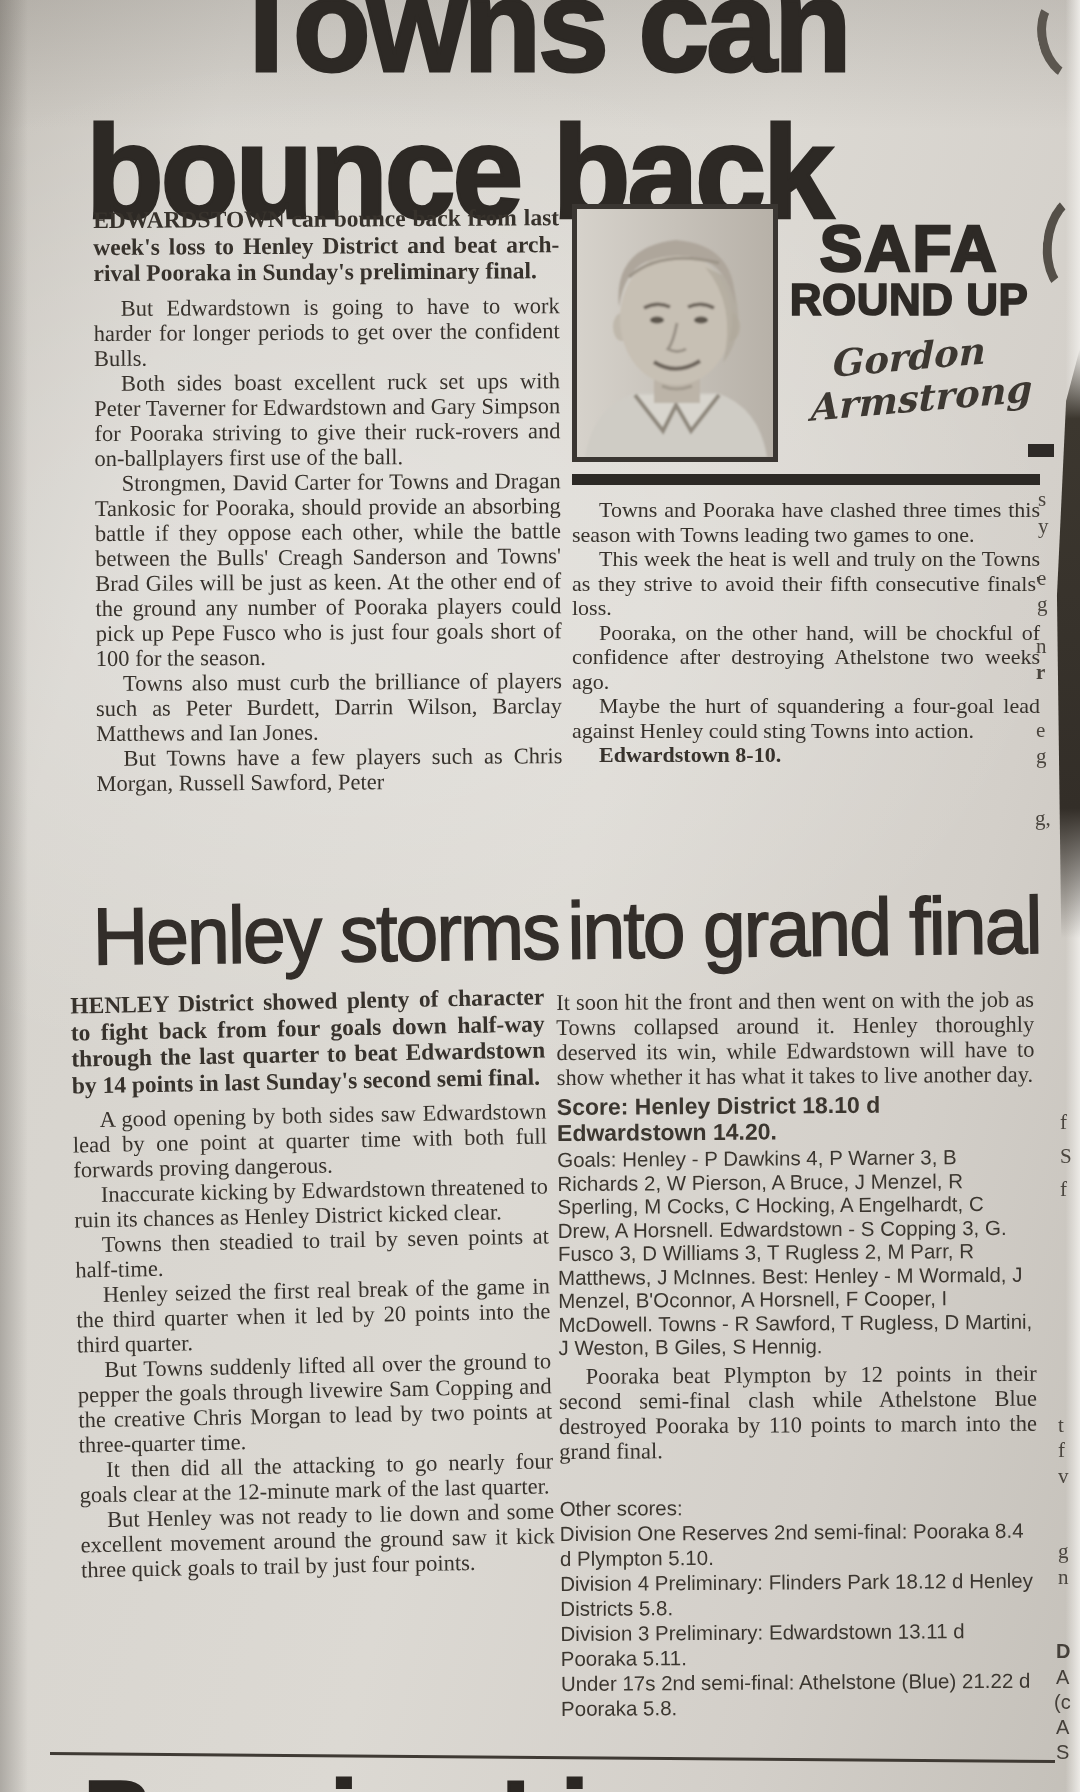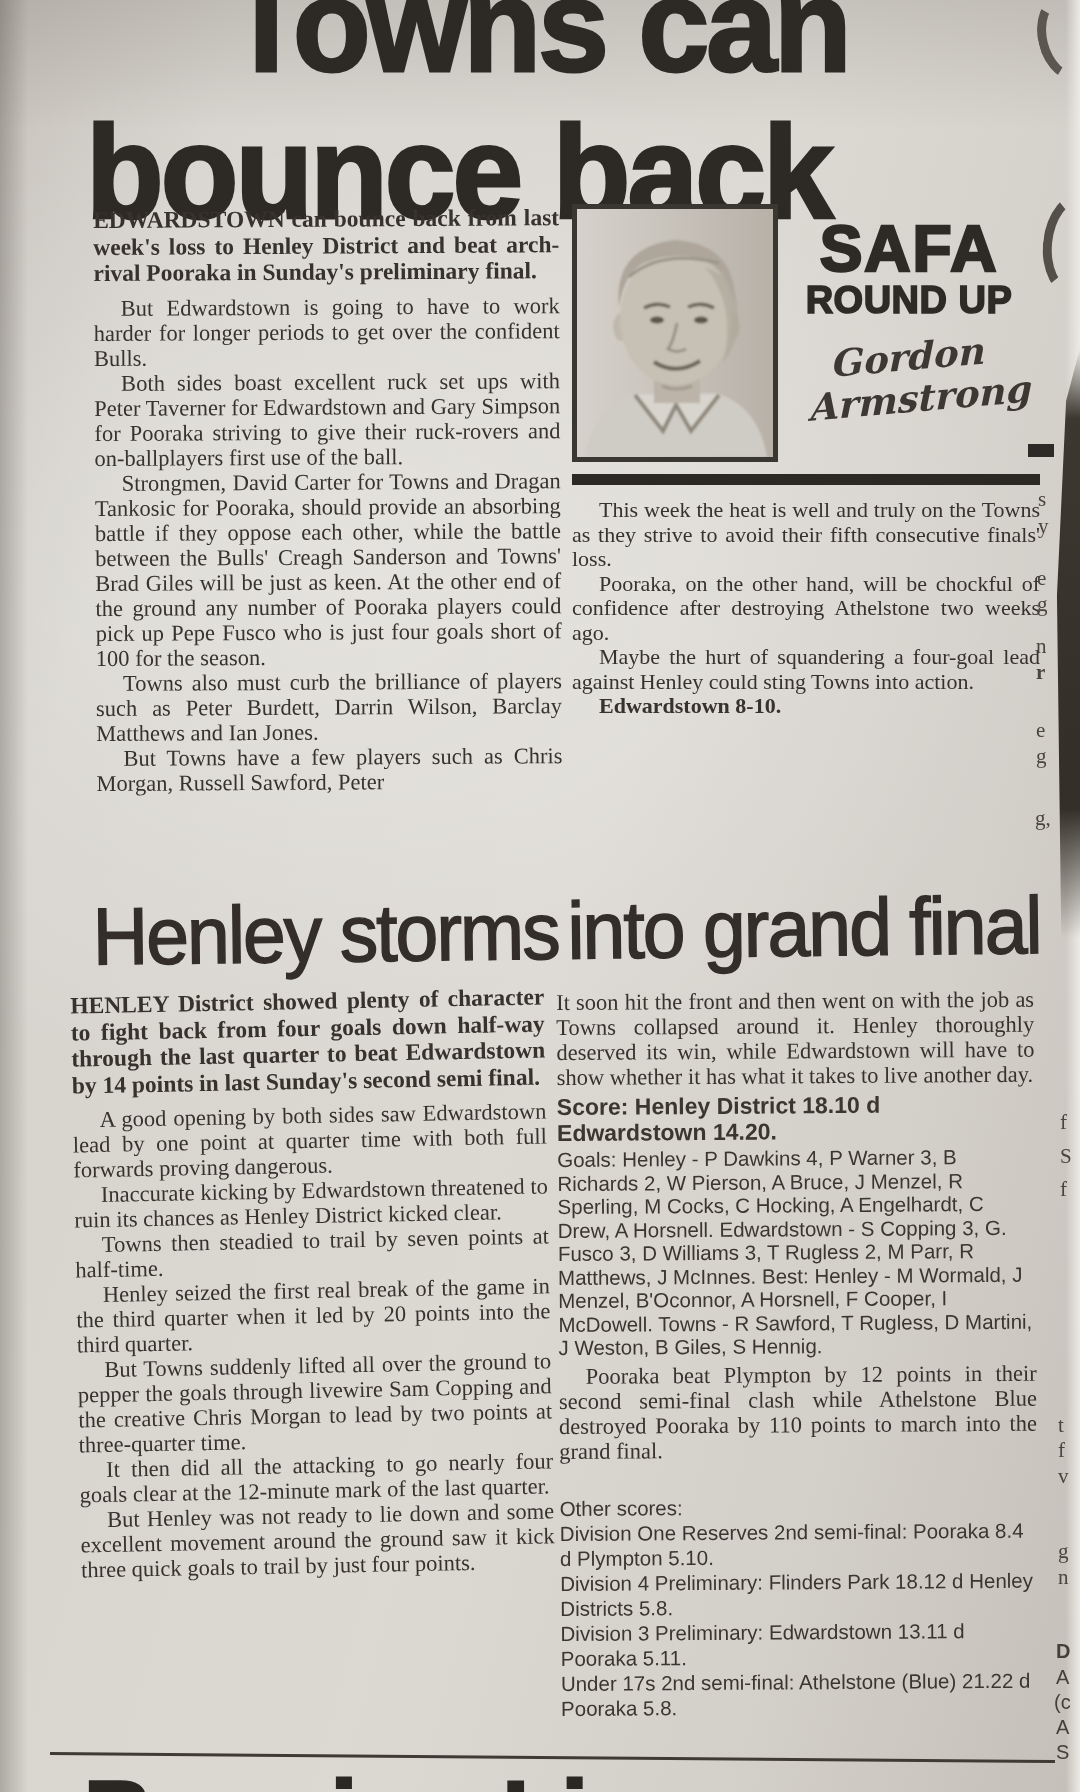--- a/index.html
+++ b/index.html
@@ -38,21 +38,21 @@
   .lead{font-weight:bold;font-size:23.5px;line-height:26.5px;text-indent:0 !important;}
   .mt{margin-top:9px !important;}
 
   .a1-left{left:93px;top:207px;width:466px;transform:rotate(-0.35deg);transform-origin:top left;}
   .a1-right{left:572px;top:204px;width:468px;font-size:22px;line-height:24.5px;}
 
   .photo-row{display:flex;height:263px;}
   .photo{width:206px;height:258px;border:5px solid #3a3632;box-sizing:border-box;background:#c9c4bd;flex:0 0 auto;}
   .masthead{flex:1;text-align:center;padding-top:16px;font-family:"Liberation Sans",sans-serif;color:#2e2a26;}
   .safa{font-weight:bold;font-size:64px;line-height:58px;letter-spacing:2px;-webkit-text-stroke:2.6px #2e2a26;}
-  .roundup{font-weight:bold;font-size:38px;line-height:44px;letter-spacing:0.5px;-webkit-text-stroke:1.6px #2e2a26;}
+  .roundup{font-weight:bold;font-size:44px;line-height:44px;letter-spacing:0.5px;-webkit-text-stroke:1.6px #2e2a26;}
   .sig{font-family:"DejaVu Serif",serif;font-style:italic;font-weight:bold;font-size:37px;line-height:42px;
     margin-top:14px;color:#3d3832;transform:rotate(-5deg) skewX(-6deg);}
   .sig .s2{margin-left:26px;}
   .black-bar{height:11px;background:#2c2925;margin:7px 0 13px 0;}
   .score-bold{font-weight:bold;}
 
   .a2-left{left:70px;top:988px;width:474px;transform:rotate(-1.1deg);transform-origin:50% 0;}
   .a2-right{left:556px;top:990px;width:478px;transform:rotate(-0.4deg);transform-origin:top left;}
 
   .sans-block{font-family:"Liberation Sans",sans-serif;color:#3b362f;text-align:left;}
@@ -138,20 +138,21 @@
       <div class="masthead">
         <div class="safa">SAFA</div>
         <div class="roundup">ROUND UP</div>
         <div class="sig">
           <div class="s1">Gordon</div>
           <div class="s2">Armstrong</div>
         </div>
       </div>
     </div>
     <div class="black-bar"></div>
+    <p>Towns and Pooraka have clashed three times this season with Towns leading two games to one.</p>
     <p>This week the heat is well and truly on the Towns as they strive to avoid their fifth consecutive finals' loss.</p>
     <p>Pooraka, on the other hand, will be chockful of confidence after destroying Athelstone two weeks ago.</p>
     <p>Maybe the hurt of squandering a four-goal lead against Henley could sting Towns into action.</p>
     <p class="score-bold">Edwardstown 8-10.</p>
   </div>
 
   <h2 class="hl2">
     <span>Henley storms</span>
     <span>into grand final</span>
   </h2>

